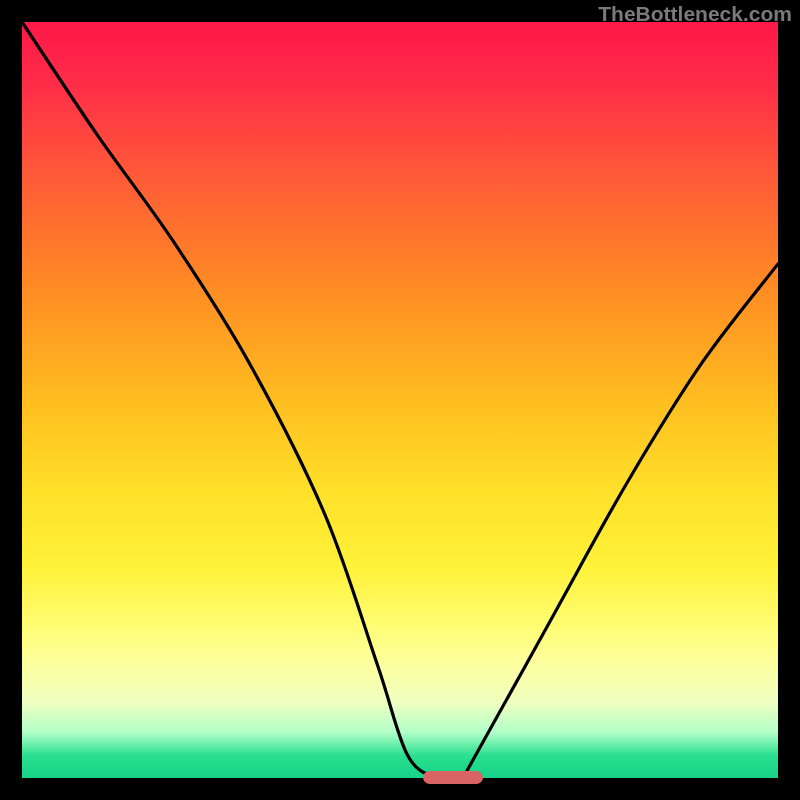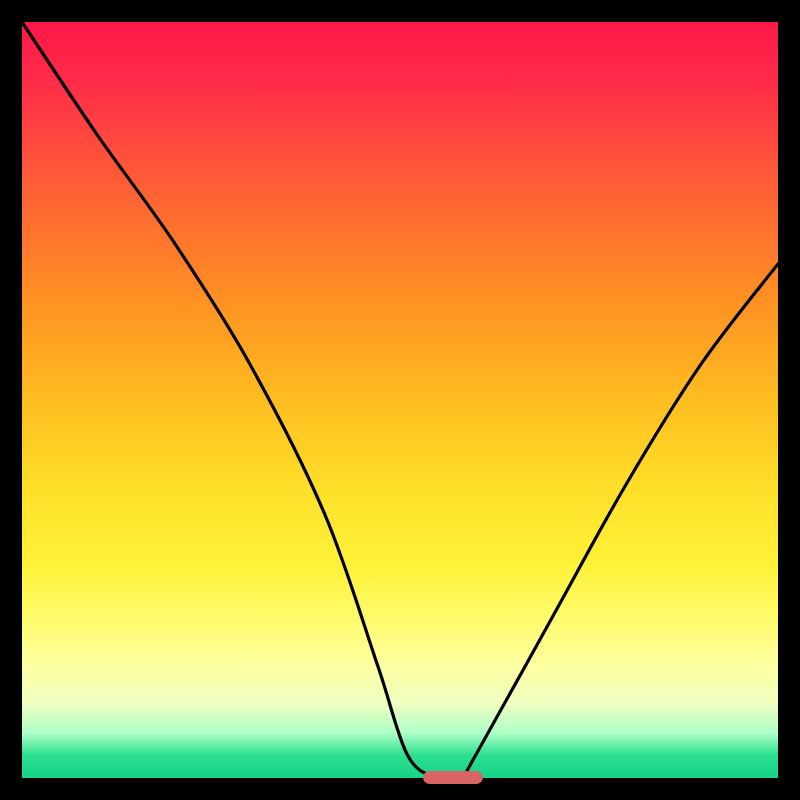--- a/index.html
+++ b/index.html
@@ -62,20 +62,21 @@
     height: 13px;
     width: 58px;
     border-radius: 7px;
     background: #d86464;
   }
 </style>
 </head>
 <body>
 
 <div class="frame">
+  <div class="watermark">TheBottleneck.com</div>
 
   <div class="plot-area">
     <svg class="curve" viewBox="0 0 756 756" preserveAspectRatio="none">
       <path id="curve-path" fill="none" stroke="#000" stroke-width="3.2" stroke-linecap="round" stroke-linejoin="round" d="M 0.0 0.0 C 12.6 18.9, 50.4 76.9, 75.6 113.4 C 100.8 149.9, 126.0 181.4, 151.2 219.2 C 176.4 257.0, 201.6 294.8, 226.8 340.2 C 252.0 385.6, 281.0 441.0, 302.4 491.4 C 323.8 541.8, 341.5 602.3, 355.3 642.6 C 369.2 682.9, 375.5 714.4, 385.6 733.3 C 395.6 752.2, 407.0 752.2, 415.8 756.0 C 424.6 759.8, 432.2 759.8, 438.5 756.0 C 444.8 752.2, 438.5 759.8, 453.6 733.3 C 468.7 706.9, 504.0 642.6, 529.2 597.2 C 554.4 551.9, 579.6 504.0, 604.8 461.2 C 630.0 418.3, 655.2 376.7, 680.4 340.2 C 705.6 303.7, 743.4 258.3, 756.0 241.9"></path>
     </svg>
     <div id="marker" class="marker" style="left: 400.68px; width: 60.48px; bottom: -6px;"></div>
   </div>
 </div>
 
 </body></html>

